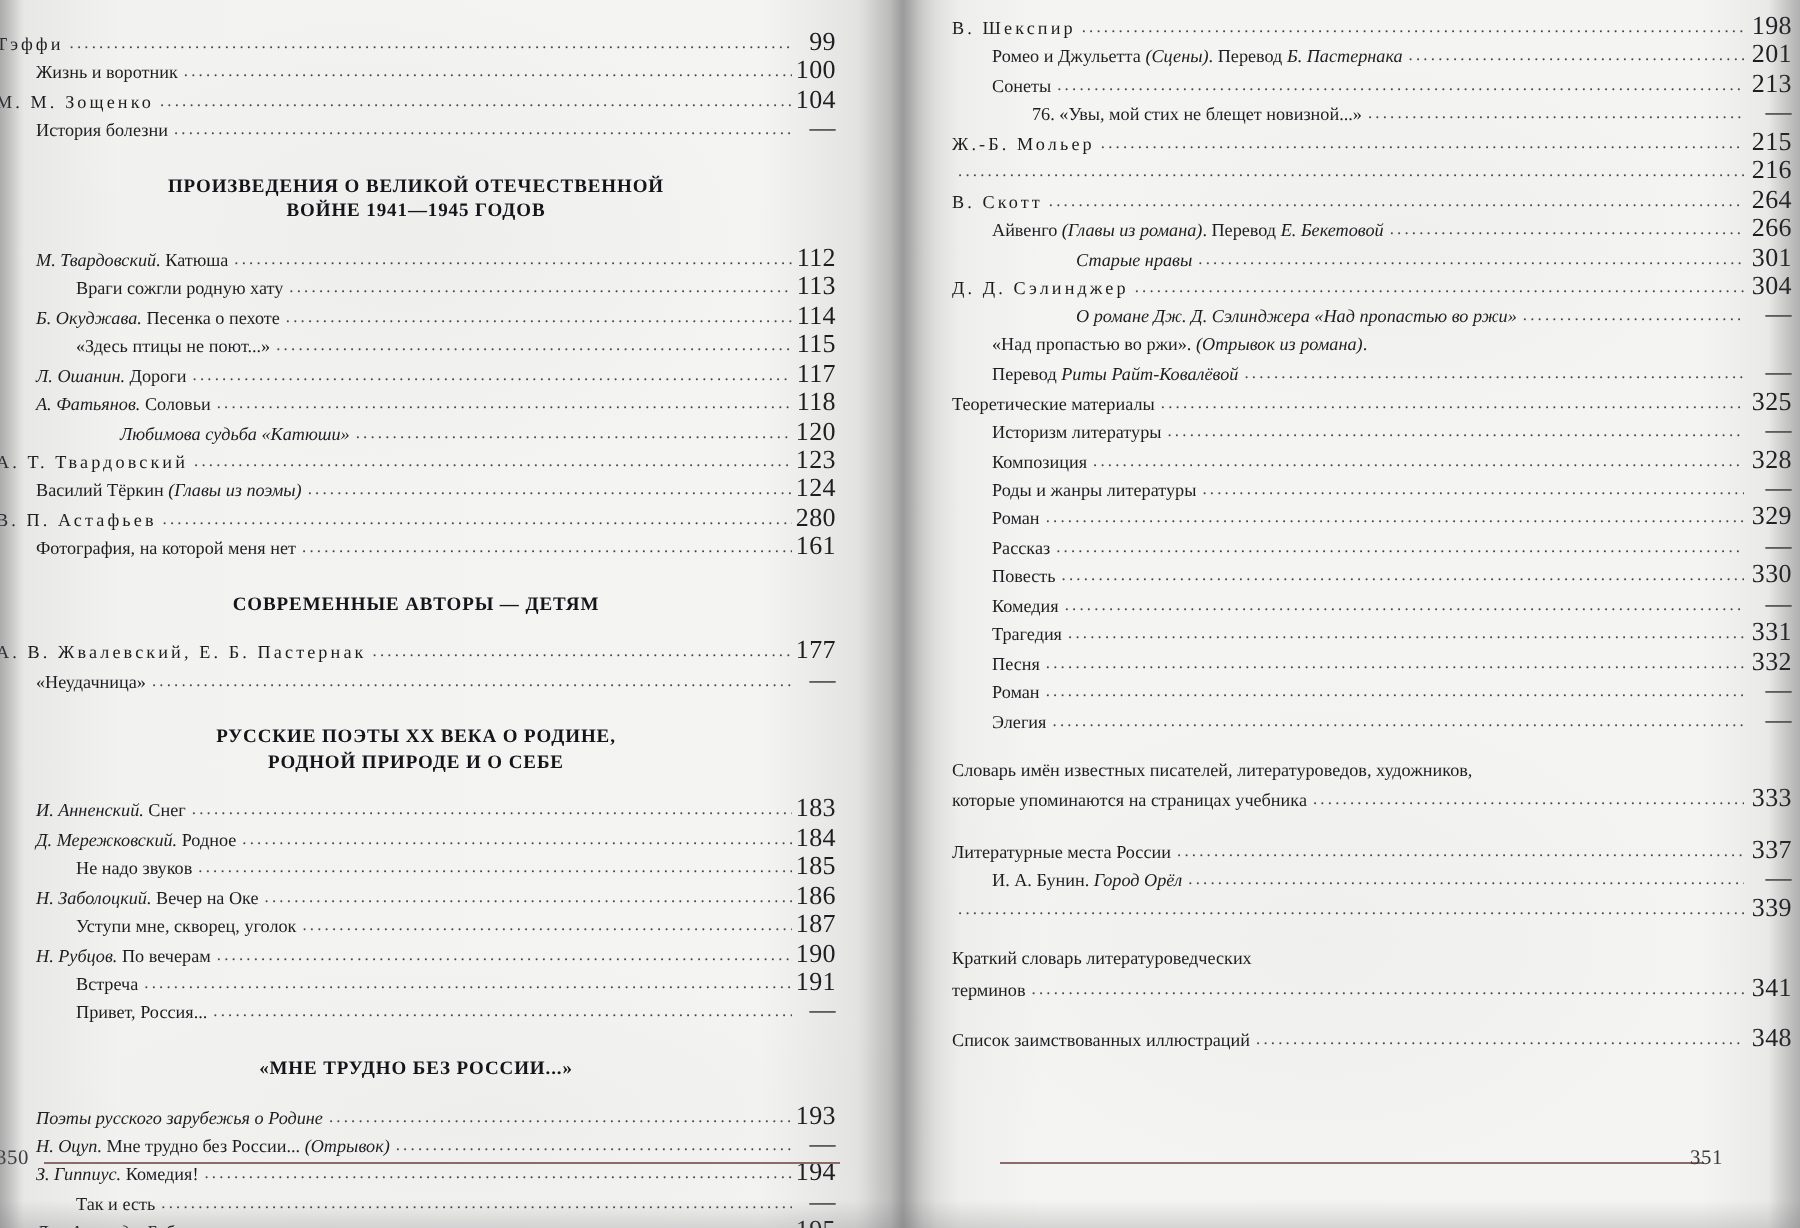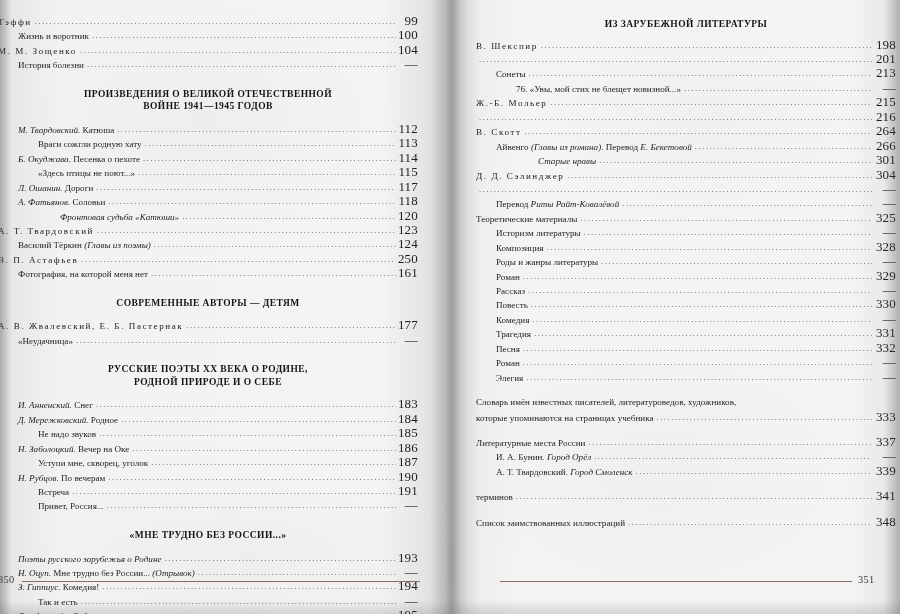--- a/index.html
+++ b/index.html
@@ -118,21 +118,21 @@
     background:#8d6a68;
     top:27px;
   }
   .folio{
     position:absolute;top:20px;
     font-size:10.4px;color:#3a3a40;letter-spacing:.3px;
   }
   .footer-left .rule{left:22px;right:12px;width:398px;}
   .footer-left .folio{left:-2px;}
   .footer-right .rule{left:38px;width:352px;}
-  .footer-right .folio{left:396px;}
+  .footer-right .folio{left:383px;}
 
   .edge-l{
     position:absolute;top:0;left:0;width:12px;height:614px;
     background:linear-gradient(90deg,rgba(90,90,95,.30),rgba(90,90,95,0));
     z-index:6;pointer-events:none;
   }
   .edge-r{
     position:absolute;top:0;right:0;width:16px;height:614px;
     background:linear-gradient(270deg,rgba(90,90,95,.28),rgba(90,90,95,0));
     z-index:6;pointer-events:none;
@@ -200,38 +200,38 @@
           <span class="lbl"><span class="it">Л. Ошанин.</span><span> Дороги</span></span>
           <span class="dots">................................................................................................................................................................</span>
           <span class="pg">117</span>
         </div>
         <div class="row lv1">
           <span class="lbl"><span class="it">А. Фатьянов.</span><span> Соловьи</span></span>
           <span class="dots">................................................................................................................................................................</span>
           <span class="pg">118</span>
         </div>
         <div class="row lv3">
-          <span class="lbl"><span class="it">Фронтовая судьба «Катюши»</span></span>
+          <span class="lbl"><span class="it">Любимова судьба «Катюши»</span></span>
           <span class="dots">................................................................................................................................................................</span>
           <span class="pg">120</span>
         </div>
         <div class="row lv0">
           <span class="lbl"><span class="sp">А. Т. Твардовский</span></span>
           <span class="dots">................................................................................................................................................................</span>
           <span class="pg">123</span>
         </div>
         <div class="row lv1">
           <span class="lbl"><span>Василий Тёркин </span><span class="it">(Главы из поэмы)</span></span>
           <span class="dots">................................................................................................................................................................</span>
           <span class="pg">124</span>
         </div>
         <div class="row lv0">
           <span class="lbl"><span class="sp">В. П. Астафьев</span></span>
           <span class="dots">................................................................................................................................................................</span>
-          <span class="pg">250</span>
+          <span class="pg">280</span>
         </div>
         <div class="row lv1">
           <span class="lbl"><span>Фотография, на которой меня нет</span></span>
           <span class="dots">................................................................................................................................................................</span>
           <span class="pg">161</span>
         </div>
         <div class="head head-1">
           <div>СОВРЕМЕННЫЕ АВТОРЫ — ДЕТЯМ</div>
         </div>
         <div class="row lv0">
@@ -318,29 +318,27 @@
         </div>
       </div>
     <div class="footer footer-left">
       <div class="rule"></div>
       <div class="folio">350</div>
     </div>
   </div>
 
   <div class="page page-right">
     <div class="col col-right" id="right-col">
-        <div class="head head-tight">
-          <div>ИЗ ЗАРУБЕЖНОЙ ЛИТЕРАТУРЫ</div>
-        </div>
         <div class="row lv0">
           <span class="lbl"><span class="sp">В. Шекспир</span></span>
           <span class="dots">................................................................................................................................................................</span>
           <span class="pg pg-r">198</span>
         </div>
         <div class="row lv1">
+          <span class="lbl"><span>Ромео и Джульетта </span><span class="it">(Сцены)</span><span>. Перевод </span><span class="it">Б. Пастернака</span></span>
           <span class="dots">................................................................................................................................................................</span>
           <span class="pg pg-r">201</span>
         </div>
         <div class="row lv1">
           <span class="lbl"><span>Сонеты</span></span>
           <span class="dots">................................................................................................................................................................</span>
           <span class="pg pg-r">213</span>
         </div>
         <div class="row lv2">
           <span class="lbl"><span>76. «Увы, мой стих не блещет новизной...»</span></span>
@@ -370,23 +368,25 @@
           <span class="lbl"><span class="it">Старые нравы</span></span>
           <span class="dots">................................................................................................................................................................</span>
           <span class="pg pg-r">301</span>
         </div>
         <div class="row lv0">
           <span class="lbl"><span class="sp">Д. Д. Сэлинджер</span></span>
           <span class="dots">................................................................................................................................................................</span>
           <span class="pg pg-r">304</span>
         </div>
         <div class="row lv3">
-          <span class="dots">................................................................................................................................................................</span>
-          <span class="pg pg-r">—</span>
-        </div>
+          <span class="lbl"><span class="it">О романе Дж. Д. Сэлинджера «Над пропастью во ржи»</span></span>
+          <span class="dots">................................................................................................................................................................</span>
+          <span class="pg pg-r">—</span>
+        </div>
+        <div class="plain lv1" style="padding-left: 20px;"><span>«Над пропастью во ржи». </span><span class="it">(Отрывок из романа)</span><span>.</span></div>
         <div class="row lv1">
           <span class="lbl"><span>Перевод  </span><span class="it">Риты Райт-Ковалёвой</span></span>
           <span class="dots">................................................................................................................................................................</span>
           <span class="pg pg-r">—</span>
         </div>
         <div class="row lv0 bd">
           <span class="lbl"><span>Теоретические материалы</span></span>
           <span class="dots">................................................................................................................................................................</span>
           <span class="pg pg-r">325</span>
         </div>
@@ -457,25 +457,25 @@
           <span class="lbl"><span>Литературные места России</span></span>
           <span class="dots">................................................................................................................................................................</span>
           <span class="pg pg-r">337</span>
         </div>
         <div class="row lv1">
           <span class="lbl"><span>И. А. Бунин. </span><span class="it">Город Орёл</span></span>
           <span class="dots">................................................................................................................................................................</span>
           <span class="pg pg-r">—</span>
         </div>
         <div class="row lv1">
-          <span class="lbl"><span>А. Т. Твардовский. </span><span class="it">Город Смоленск</span></span>
           <span class="dots">................................................................................................................................................................</span>
           <span class="pg pg-r">339</span>
         </div>
         <div class="gap-m"></div>
+        <div class="plain lv0 bd" style="padding-left: 0px;"><span>Краткий словарь литературоведческих</span></div>
         <div class="row lv0 bd">
           <span class="lbl"><span>терминов</span></span>
           <span class="dots">................................................................................................................................................................</span>
           <span class="pg pg-r">341</span>
         </div>
         <div class="gap-m"></div>
         <div class="row lv0 bd">
           <span class="lbl"><span>Список заимствованных иллюстраций</span></span>
           <span class="dots">................................................................................................................................................................</span>
           <span class="pg pg-r">348</span>

